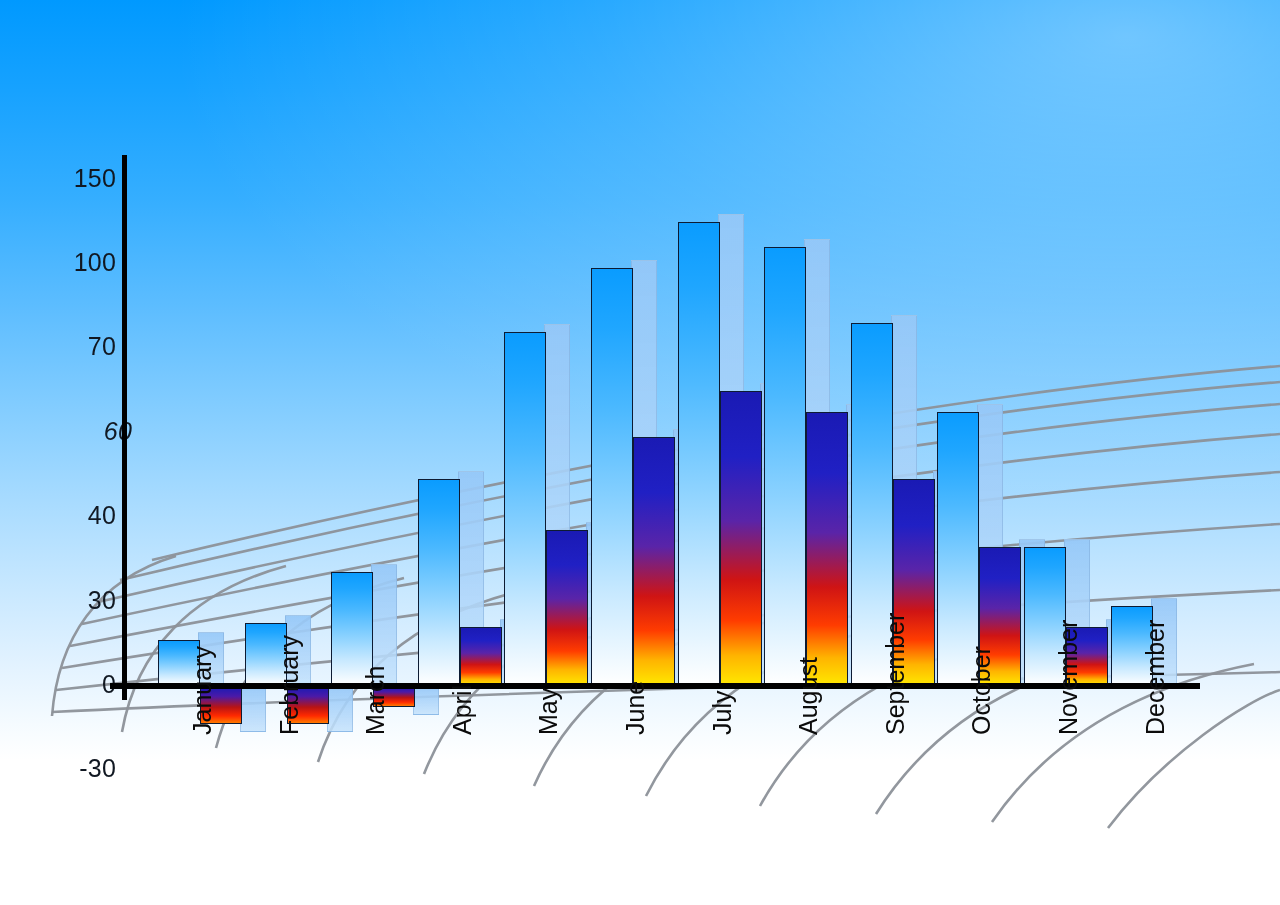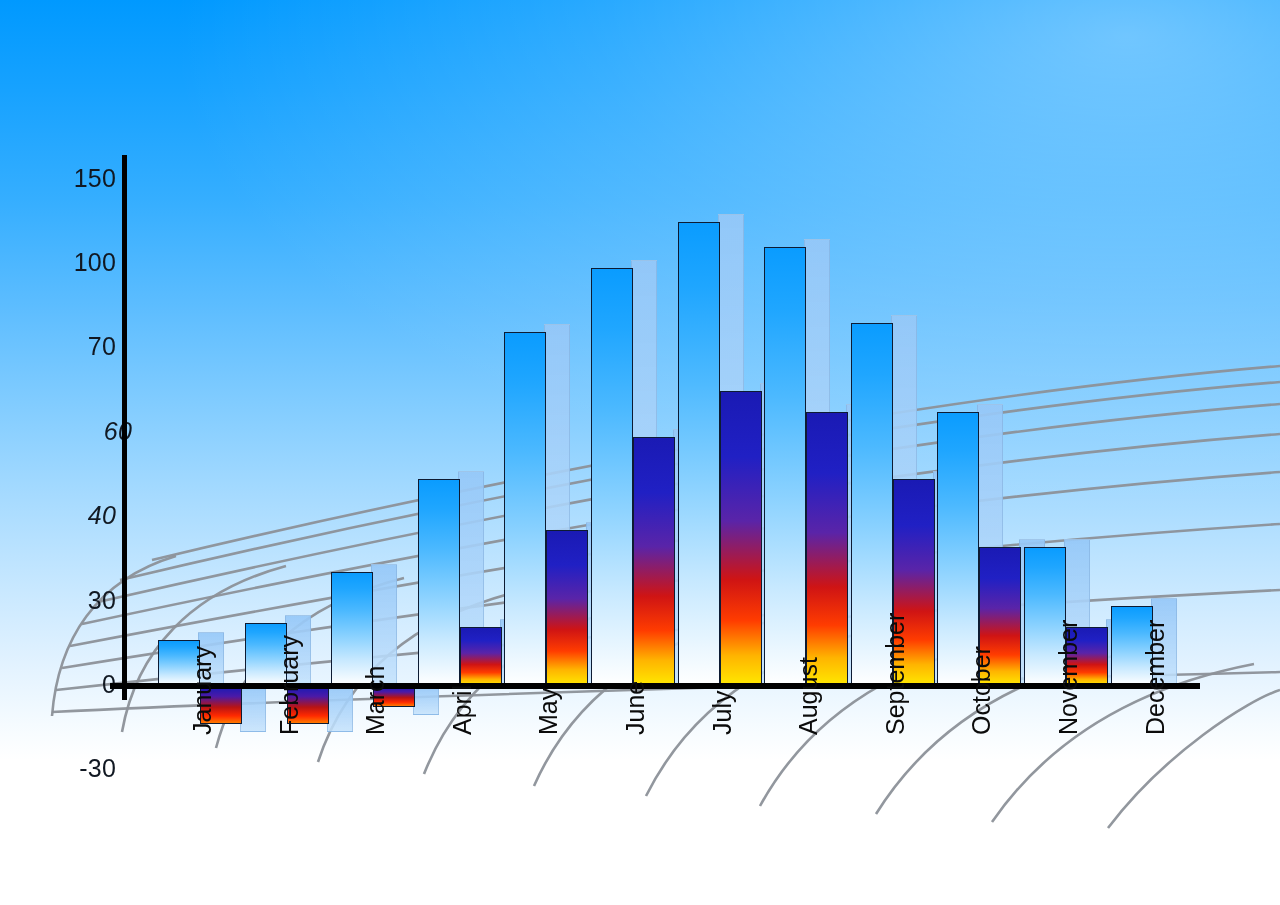--- a/index.html
+++ b/index.html
@@ -101,21 +101,21 @@
       <path d="M 876,814 C 926,734 1008,676 1132,652"></path>
       <path d="M 992,822 C 1046,744 1130,688 1254,664"></path>
       <path d="M 1108,828 C 1164,754 1248,700 1280,690"></path>
     </g>
   </svg>
 
   <div id="plot">
       <div class="ylab" style="width: 70px; left: 46px; top: 754.4px;">-30</div>
       <div class="ylab" style="width: 70px; left: 46px; top: 670px;">0</div>
       <div class="ylab" style="width: 70px; left: 46px; top: 585.6px;">30</div>
-      <div class="ylab" style="width: 70px; left: 46px; top: 501.2px; font-style: italic;">40</div>
+      <div class="ylab" style="width: 70px; left: 46px; top: 501.2px;">40</div>
       <div class="ylab" style="width: 70px; left: 62px; top: 416.8px; font-style: italic;">60</div>
       <div class="ylab" style="width: 70px; left: 46px; top: 332.4px;">70</div>
       <div class="ylab" style="width: 70px; left: 46px; top: 248px;">100</div>
       <div class="ylab" style="width: 70px; left: 46px; top: 163.6px;">150</div>
       <div class="yaxis-line" style="left: 122px; top: 155px; width: 5px; height: 545px;"></div>
       <div class="bar s1" style="left: 198px; top: 631.58px; width: 26px; height: 54.42px; background: linear-gradient(rgba(150, 200, 248, 0.92), rgba(196, 226, 252, 0.85)); border: 1px solid rgba(125, 170, 215, 0.5); box-sizing: border-box;"></div>
       <div class="bar s1" style="left: 158px; top: 639.58px; width: 42px; height: 46.42px;">
         <div class="face"></div>
       </div>
       <div class="bar s2" style="left: 240px; top: 686px; width: 26px; height: 45.98px; background: linear-gradient(rgba(150, 200, 248, 0.92), rgba(196, 226, 252, 0.85)); border: 1px solid rgba(125, 170, 215, 0.5); box-sizing: border-box;"></div>

